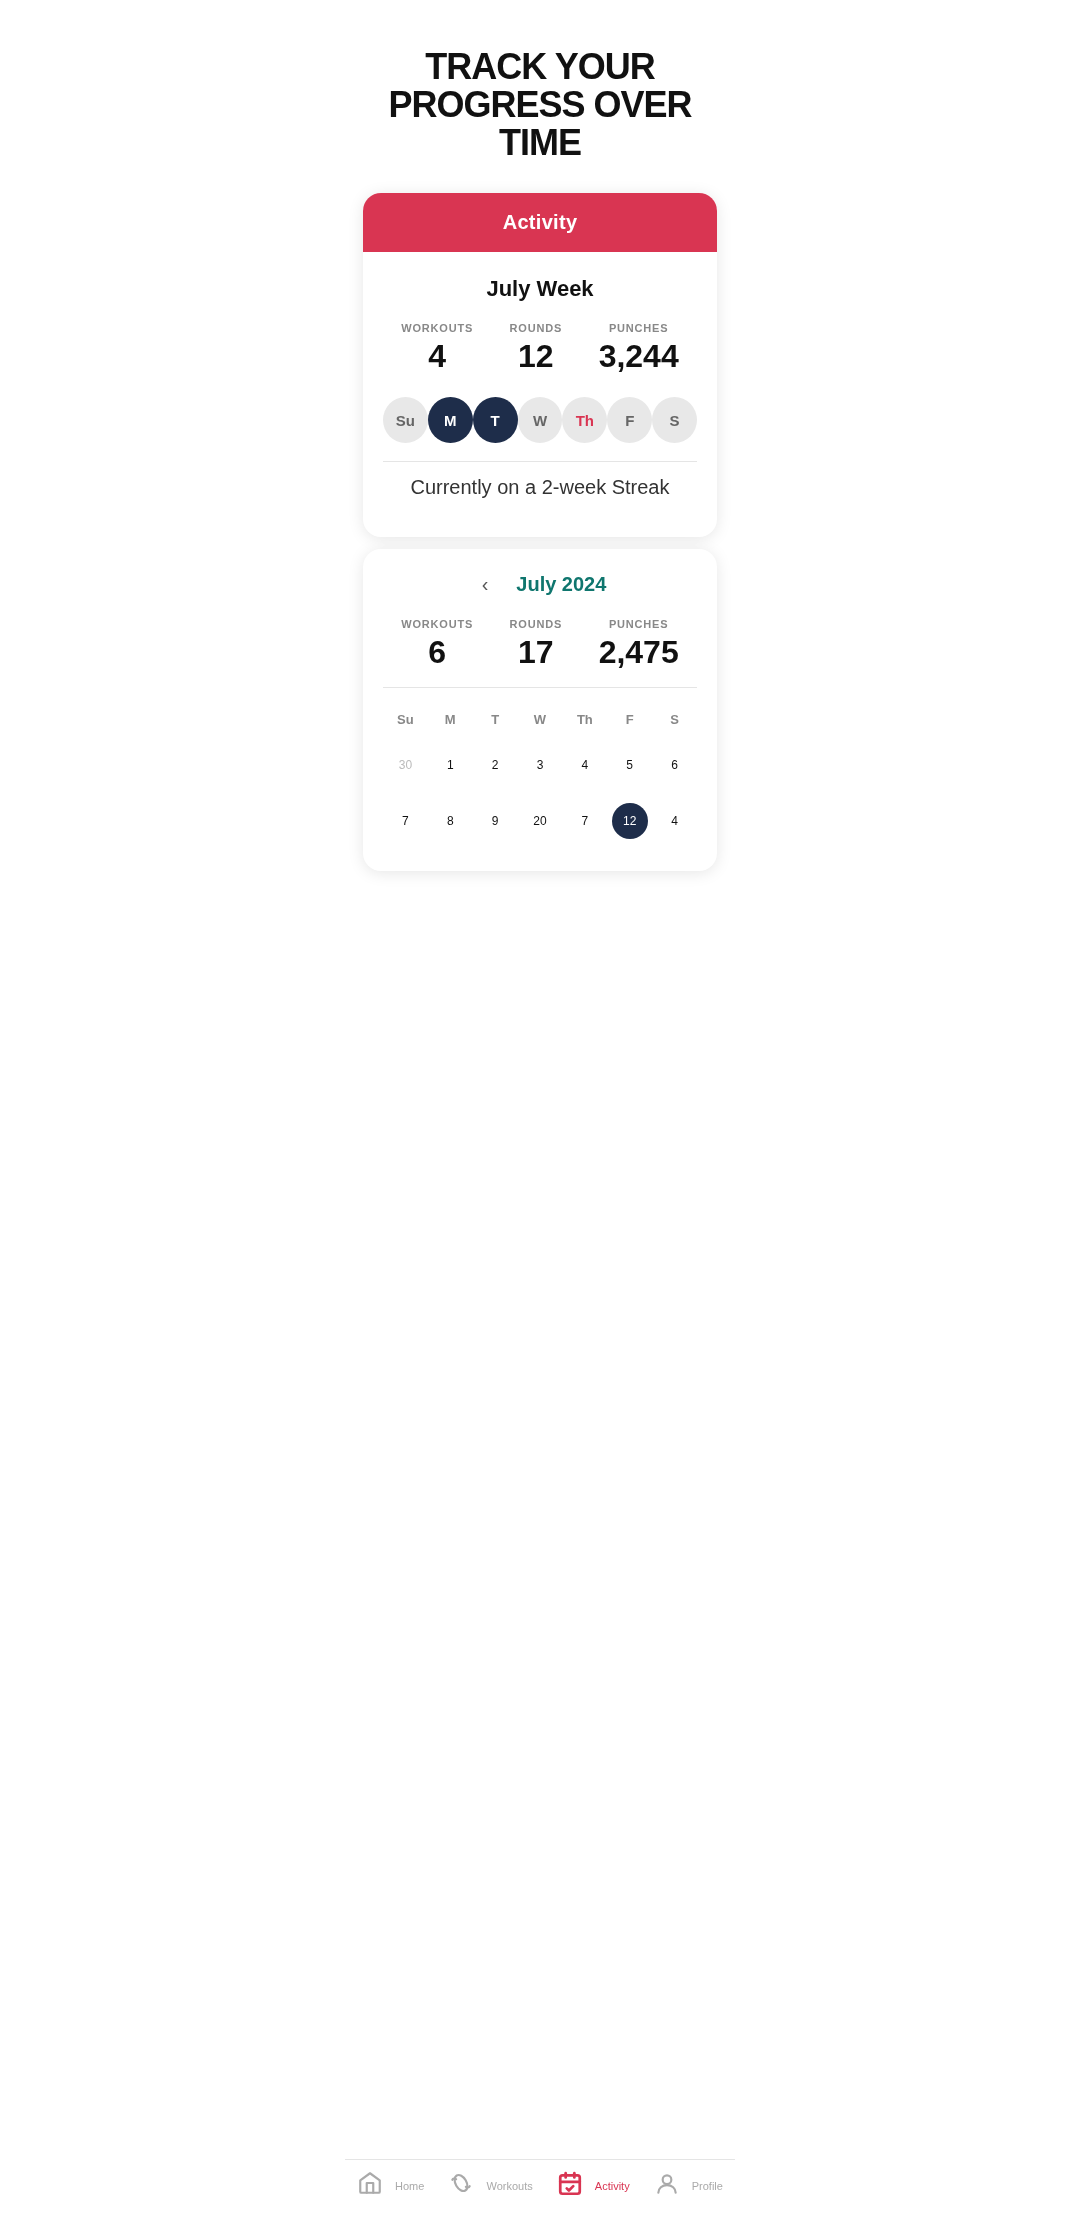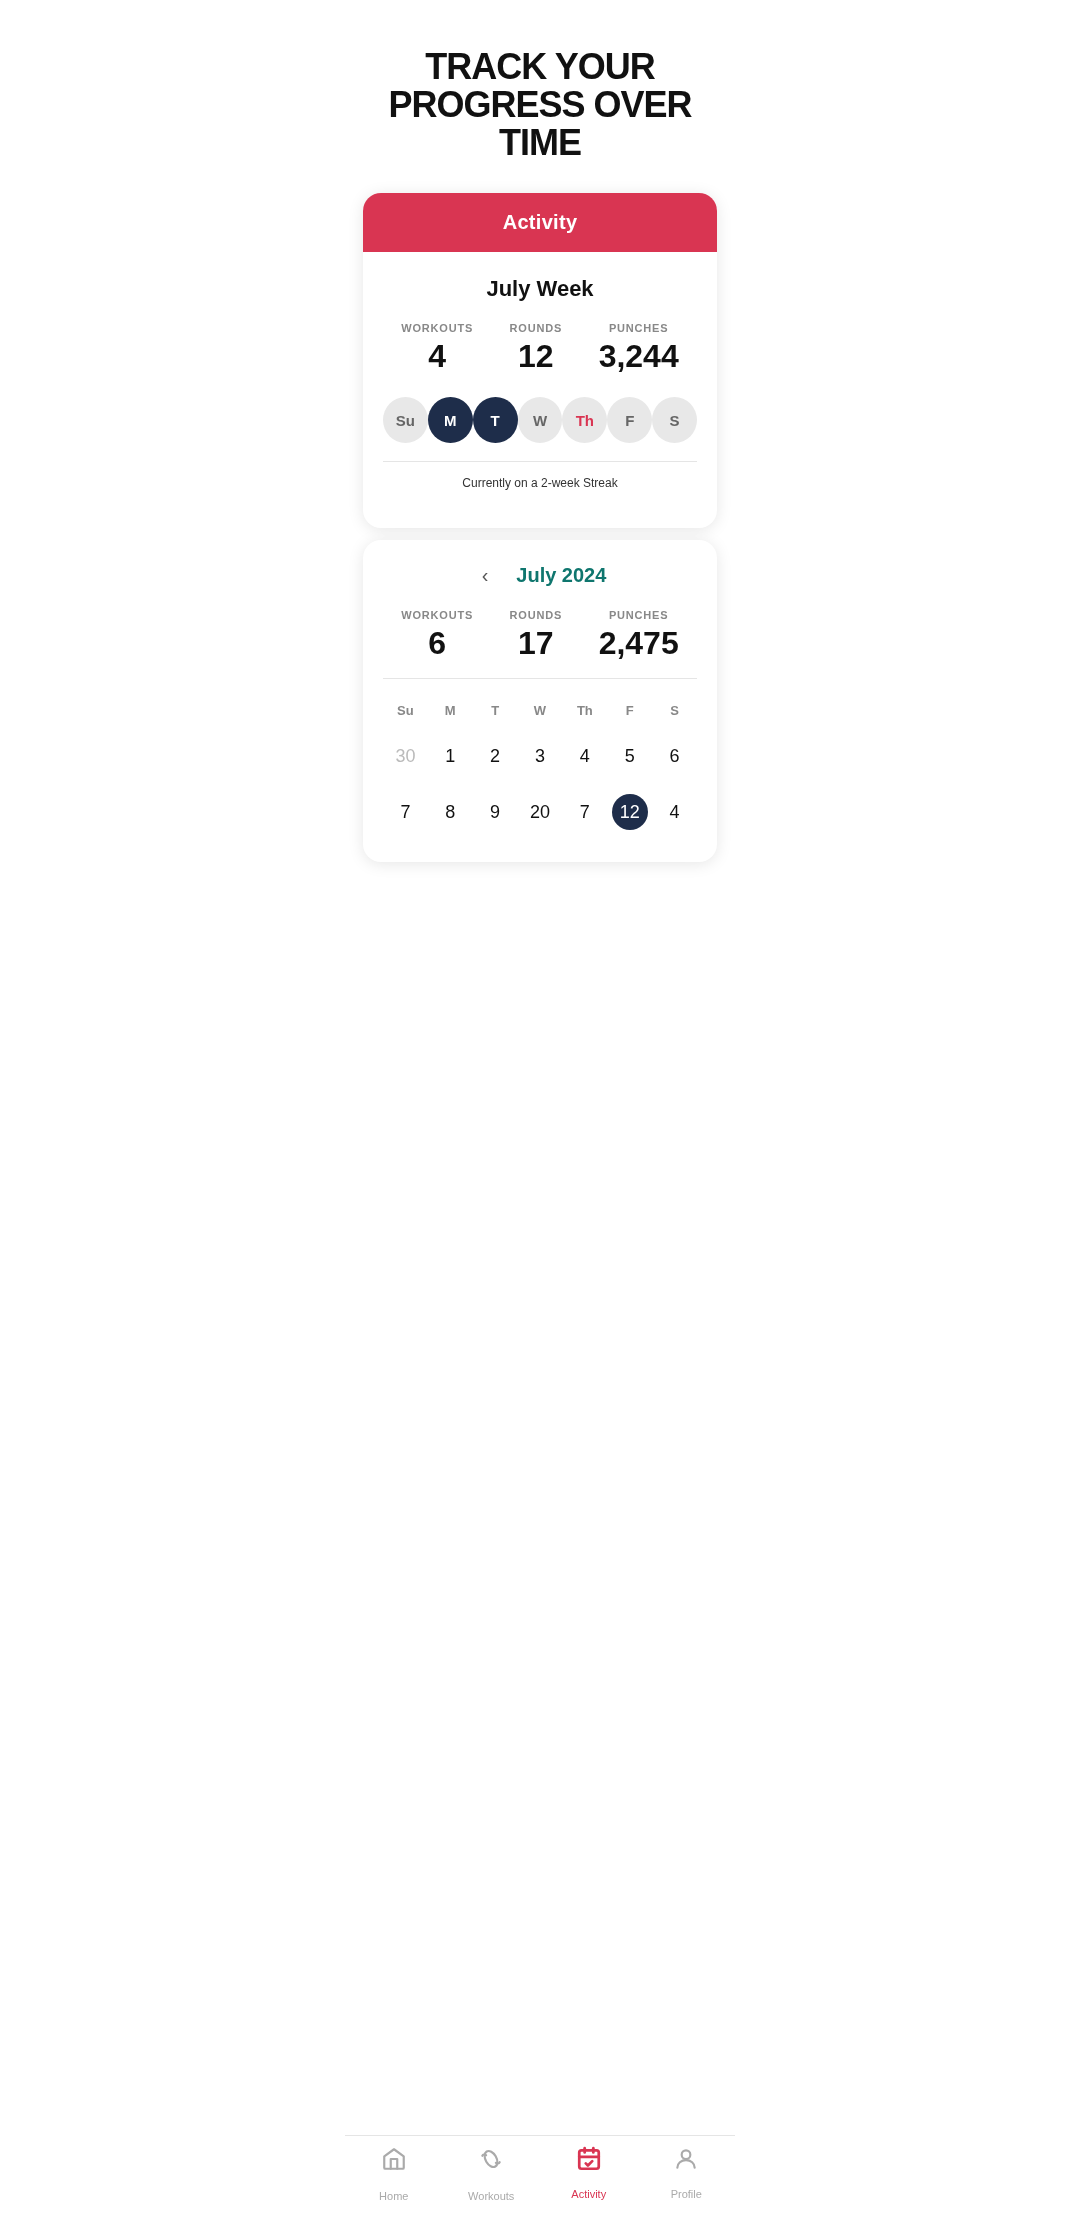--- a/index.html
+++ b/index.html
@@ -97,21 +97,21 @@
       background: #e8e8e8;
       color: #d93552;
     }
     .divider {
       height: 1px;
       background: #e5e5e5;
       margin: 0 0 14px;
     }
     .streak-text {
       text-align: center;
-      font-size: 12px;
+      font-size: 20px;
       color: #333;
       padding-bottom: 20px;
     }
     .month-card {
       background: #fff;
       border-radius: 18px;
       margin: 12px 18px 0;
       box-shadow: 0 2px 16px rgba(0,0,0,0.10);
       overflow: hidden;
       padding: 20px;
@@ -157,21 +157,21 @@
       padding: 4px 0;
     }
     .cal-body-row {
       display: grid;
       grid-template-columns: repeat(7, 1fr);
       margin-bottom: 4px;
     }
     .cal-cell {
       text-align: left;
       padding: 8px 0;
-      font-size: 18px;
+      font-size: 12px;
       font-weight: 500;
       color: #111;
       position: relative;
     }
     .cal-cell.muted {
       color: #bbb;
     }
     .cal-cell.selected .cal-cell-inner {
       background: #1e2d4a;
       color: #fff;
@@ -198,21 +198,21 @@
       transform: translateX(-50%);
       width: 390px;
       background: #fff;
       border-top: 1px solid #e5e5e5;
       display: flex;
       justify-content: space-around;
       padding: 10px 0 18px;
     }
     .nav-item {
       display: flex;
-      flex-direction: column;
+      flex-direction: row;
       align-items: center;
       gap: 12px;
       cursor: pointer;
       min-width: 60px;
     }
     .nav-label {
       font-size: 11px;
       color: #aaa;
       font-weight: 500;
     }

